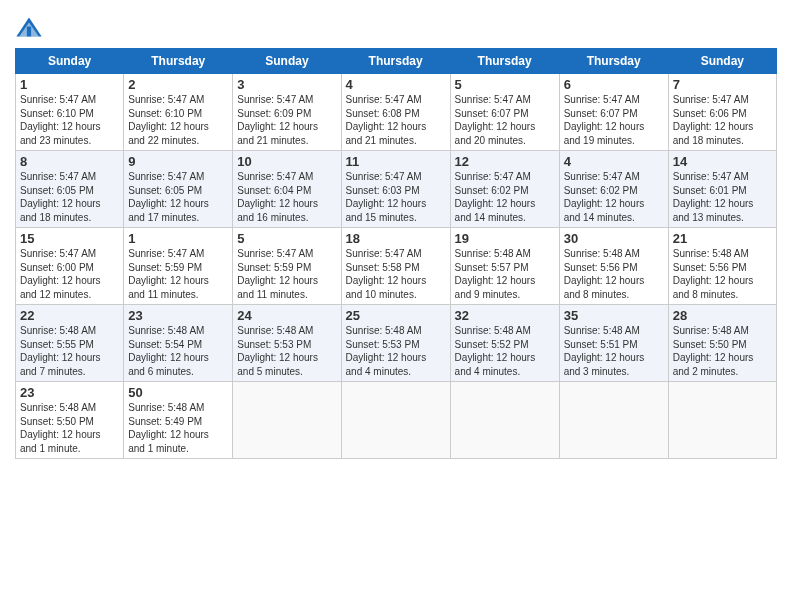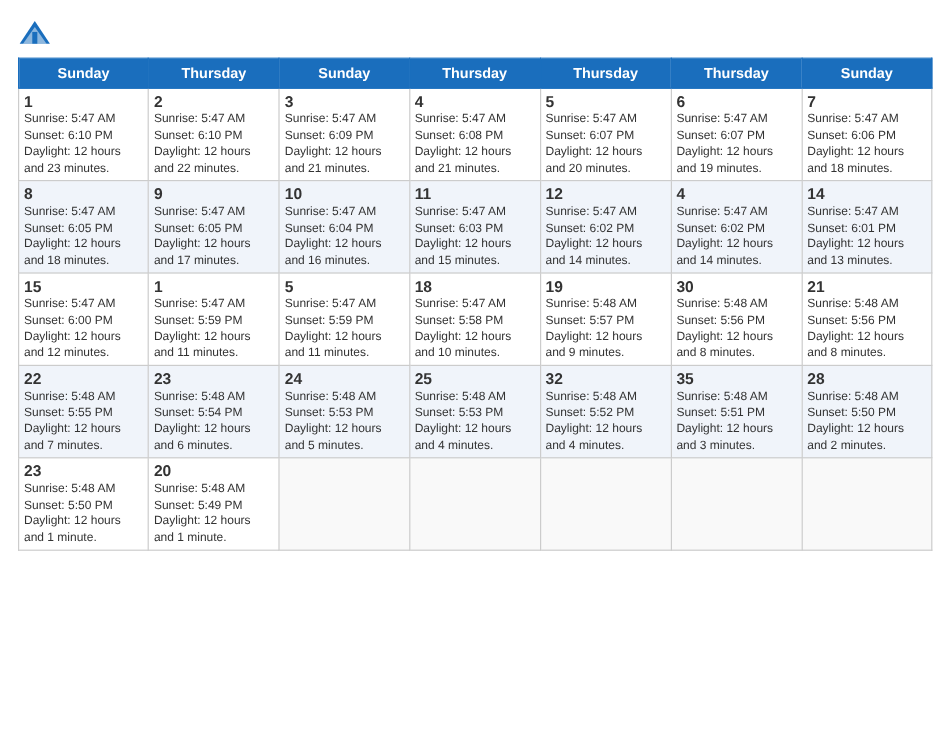--- a/index.html
+++ b/index.html
@@ -340,21 +340,21 @@
         </tr>
         <tr class="week-row-odd">
           <td>
             <span class="day-num">23</span>
             <div class="day-info" style="white-space: pre-line;">Sunrise: 5:48 AM
 Sunset: 5:50 PM
 Daylight: 12 hours
 and 1 minute.</div>
           </td>
           <td>
-            <span class="day-num">20</span>
+            <span class="day-num">50</span>
             <div class="day-info" style="white-space: pre-line;">Sunrise: 5:48 AM
 Sunset: 5:49 PM
 Daylight: 12 hours
 and 1 minute.</div>
           </td>
           <td class="empty-cell"></td>
           <td class="empty-cell"></td>
           <td class="empty-cell"></td>
           <td class="empty-cell"></td>
           <td class="empty-cell"></td>

